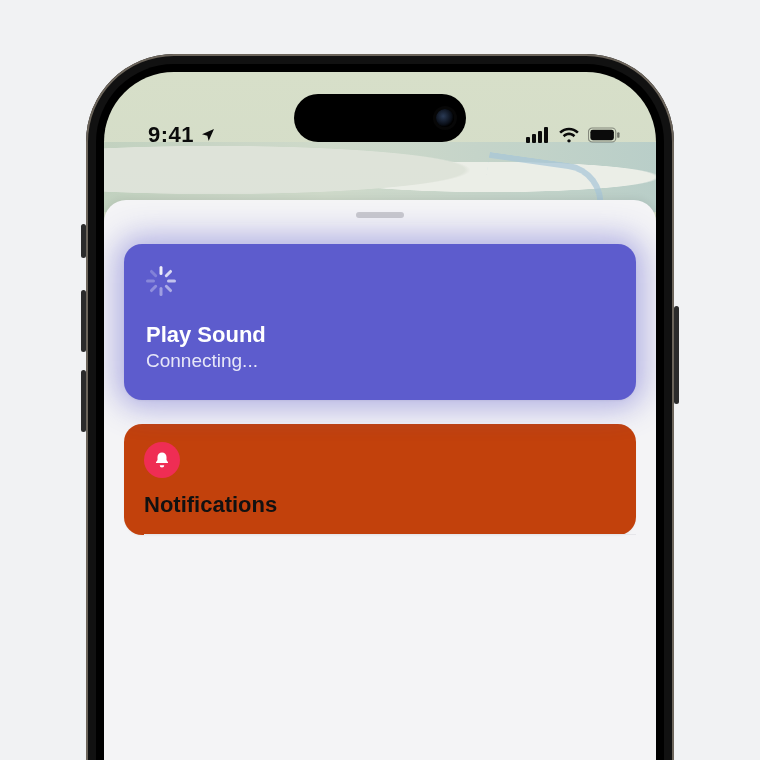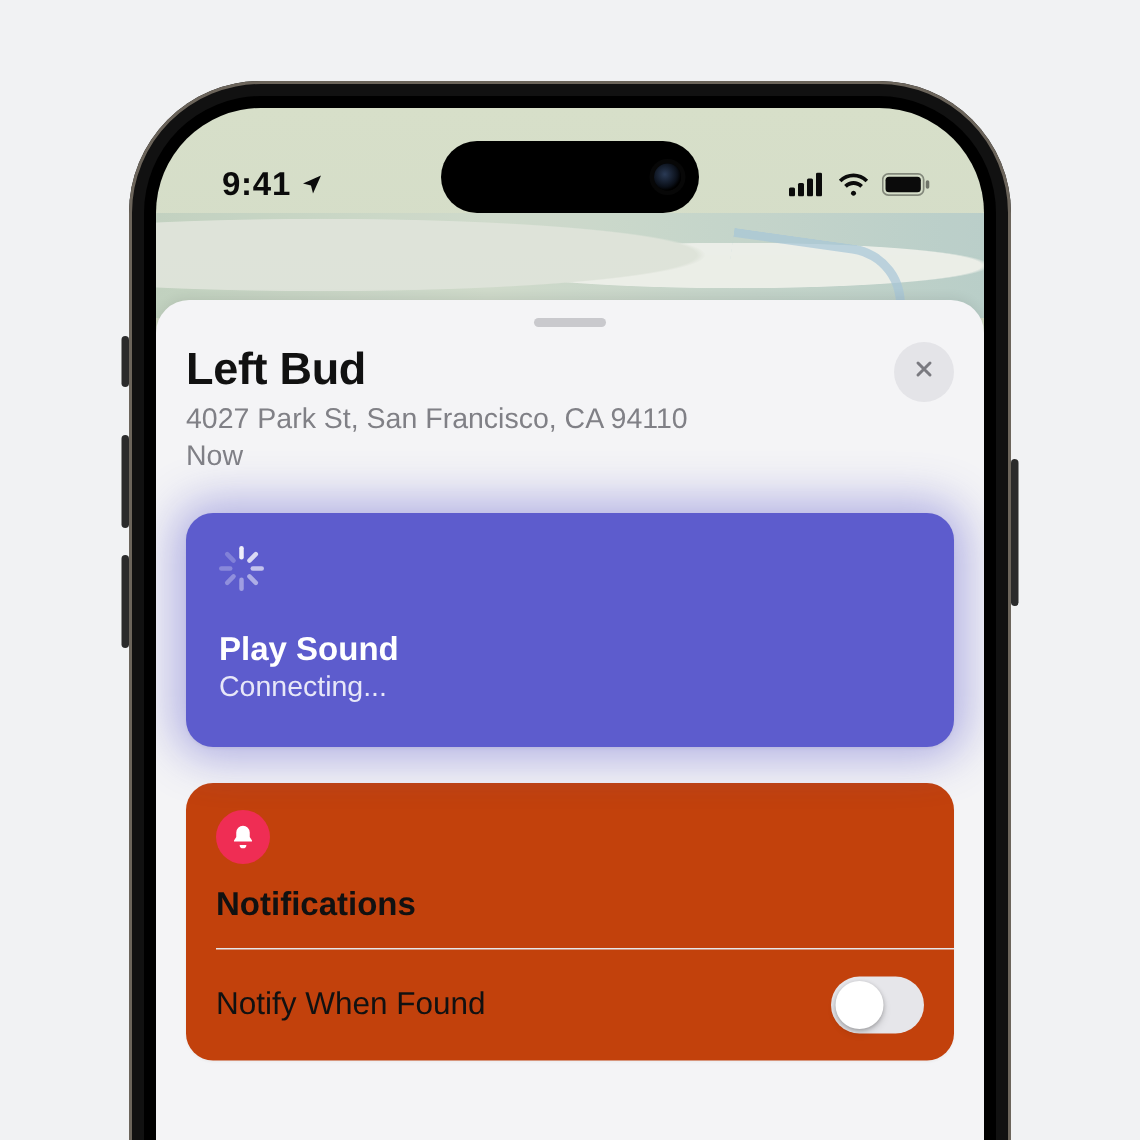--- a/index.html
+++ b/index.html
@@ -56,21 +56,21 @@
     padding-right: 12px;
   }
   .island .cam {
     width: 18px; height: 18px; border-radius: 50%;
     background: radial-gradient(circle at 40% 40%, #2a3a55 0%, #0a0f18 55%, #000 70%);
     box-shadow: 0 0 0 3px #070707;
   }
 
   
   .statusbar {
-    position: absolute; top: 0; left: 0; right: 0;
+    position: absolute; top: 12px; left: 0; right: 0;
     height: 76px;
     display: flex; align-items: center; justify-content: space-between;
     padding: 26px 36px 0 44px;
     color: #0b0b0b;
     font-weight: 600;
   }
   .sb-left { display: flex; align-items: center; gap: 6px; font-size: 22px; letter-spacing: 0.5px;}
   .sb-left .loc-icon svg { width: 16px; height: 16px; display: block; }
   .sb-right { display: flex; align-items: center; gap: 8px; }
   .sb-right svg { display: block; }
@@ -242,32 +242,20 @@
         </div>
       </div>
 
       <div class="island">
         <div class="cam"></div>
       </div>
 
       <div class="sheet">
         <div class="grabber"></div>
 
-        <div class="sheet-header">
-          <div class="close-btn">
-            <span>
-              <svg viewBox="0 0 24 24">
-                  <path d="M6 6l12 12M18 6L6 18" stroke="#7a7a80" stroke-width="3" stroke-linecap="round" fill="none"></path>
-                </svg>
-            </span>
-          </div>
-          <div class="title">Left Bud</div>
-          <div class="subtitle">4027 Park St, San Francisco, CA  94110</div>
-          <div class="timeago">Now</div>
-        </div>
 
         <div class="cards">
           <div class="card play">
             <div class="spinner">
               <span></span>
                 <span></span>
                 <span></span>
                 <span></span>
                 <span></span>
                 <span></span>
@@ -281,24 +269,18 @@
         </div>
 
         <div class="section">
           <div class="bell-icon">
             <svg viewBox="0 0 24 24" fill="#fff">
                 <path d="M12 2a6 6 0 0 0-6 6v4l-2 3v1h16v-1l-2-3V8a6 6 0 0 0-6-6zm0 20a3 3 0 0 0 3-3H9a3 3 0 0 0 3 3z"></path>
               </svg>
           </div>
           <div class="section-title">Notifications</div>
           <div class="divider"></div>
-          <div class="row">
-            <div class="row-label">Notify When Found</div>
-            <div class="switch">
-              <div class="knob"></div>
-            </div>
-          </div>
         </div>
 
       </div>
     </div>
   </div>
 </div>
 
 </body></html>

